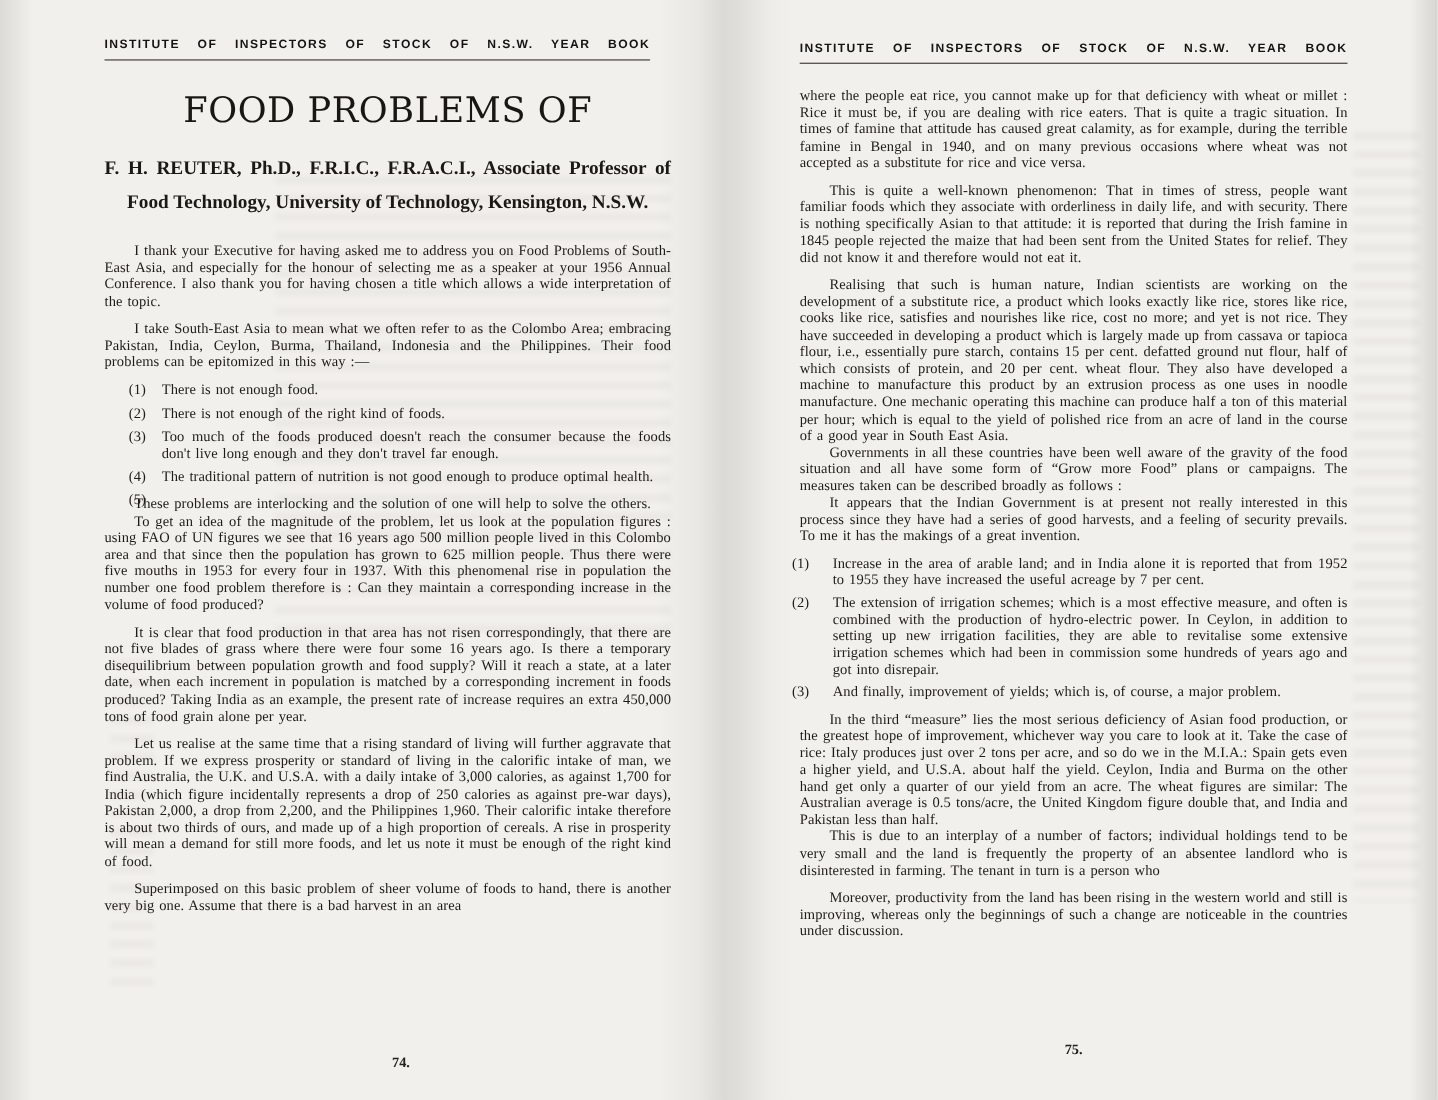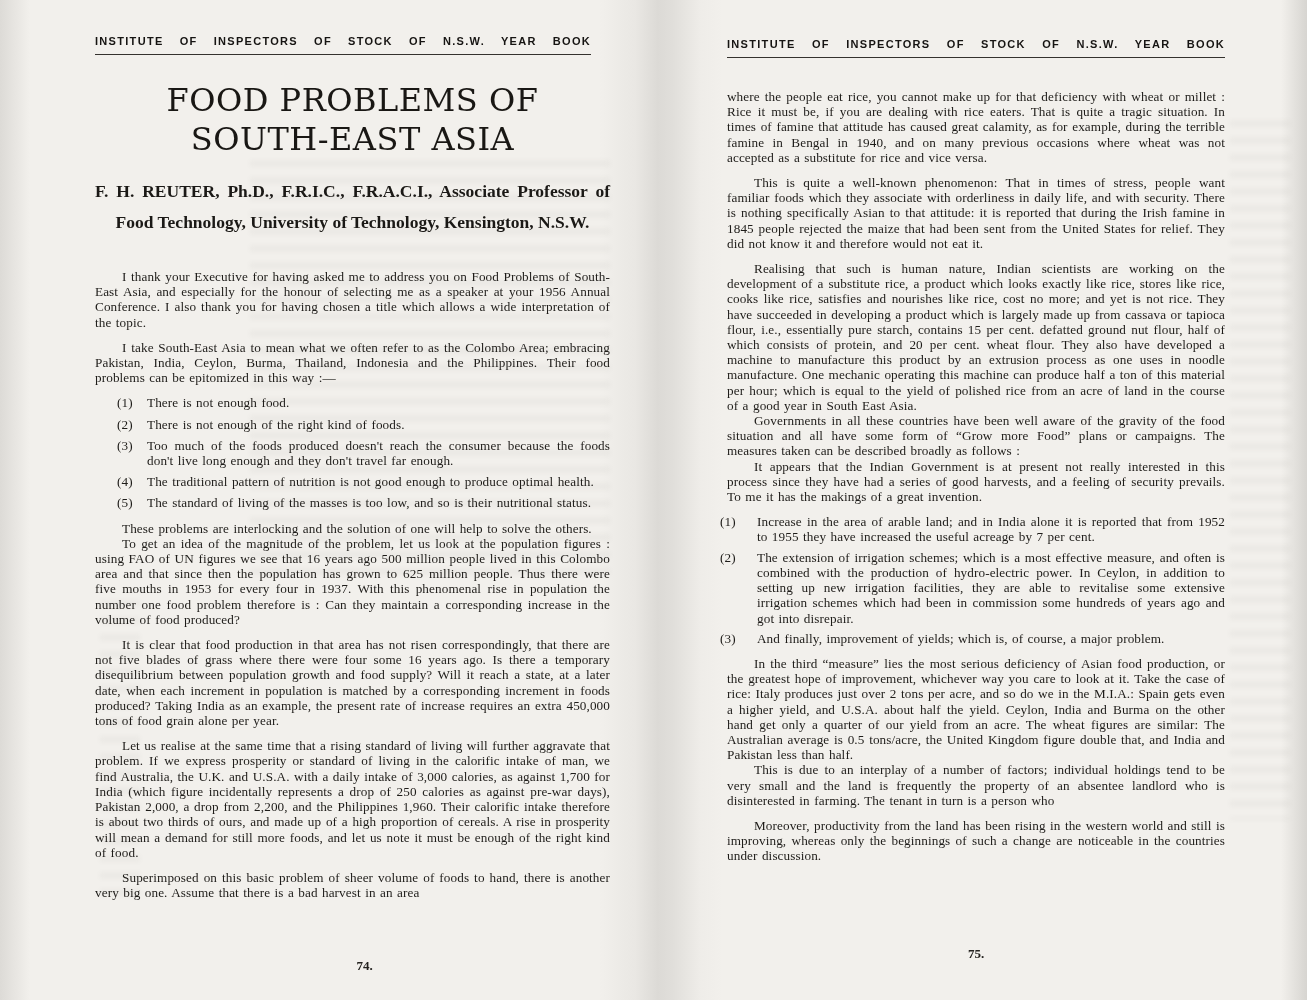--- a/index.html
+++ b/index.html
@@ -45,21 +45,21 @@
     font-size:32px; line-height:39px; letter-spacing:0.5px; color:#191714; }
   .byline { margin-top:17px;
     font-weight:bold; font-size:17.5px; line-height:31px; color:#1b1916;
     text-align:justify; text-align-last:center; }
 
   .body-text { font-size:13.2px; line-height:15.2px; text-align:justify;
     word-spacing:1px; letter-spacing:0.1px; }
   .p { text-indent:27px; }
   .p.noindent { text-indent:0; }
   .gap { margin-top:10px; }
-  .first-gap { margin-top:31px; }
+  .first-gap { margin-top:21px; }
 
   .list { margin-top:10px; }
   .li { position:relative; padding-left:52px; margin-top:6px; }
   .li .num { position:absolute; left:22px; top:0; }
   .page-right .li { padding-left:30px; margin-top:5px; }
   .page-right .li .num { left:-7px; }
 
   .page-num { position:absolute; text-align:center;
     font-size:13px; font-weight:bold; color:#24221f; }
   .page-num.left  { left:107px;  top:938px; width:515px;margin-top:20px; }
@@ -77,21 +77,20 @@
   <div class="ghost g3"></div>
 
   <div class="page page-left">
     <div class="head-wrap">
       <div class="running-head">INSTITUTE OF INSPECTORS OF STOCK OF N.S.W. YEAR BOOK</div>
       <div class="rule"></div>
     </div>
 
     <h1 class="title">
       <span>FOOD PROBLEMS OF</span><br>
-      <span>SOUTH-EAST ASIA</span>
     </h1>
 
     <div class="byline">F. H. REUTER, Ph.D., F.R.I.C., F.R.A.C.I., Associate Professor of Food Technology, University of Technology, Kensington, N.S.W.</div>
 
     <div class="body-text">
       <p class="p first-gap">I thank your Executive for having asked me to address you on Food Problems of South-East Asia, and especially for the honour of selecting me as a speaker at your 1956 Annual Conference. I also thank you for having chosen a title which allows a wide interpretation of the topic.</p>
       <p class="p gap">I take South-East Asia to mean what we often refer to as the Colombo Area; embracing Pakistan, India, Ceylon, Burma, Thailand, Indonesia and the Philippines. Their food problems can be epitomized in this way :—</p>
 
       <div class="list">
         <div class="li">
@@ -105,21 +104,20 @@
         <div class="li">
           <span class="num">(3)</span>
           <span>Too much of the foods produced doesn't reach the consumer because the foods don't live long enough and they don't travel far enough.</span>
         </div>
         <div class="li">
           <span class="num">(4)</span>
           <span>The traditional pattern of nutrition is not good enough to produce optimal health.</span>
         </div>
         <div class="li">
           <span class="num">(5)</span>
-          <span>The standard of living of the masses is too low, and so is their nutritional status.</span>
         </div>
       </div>
 
       <p class="p gap">These problems are interlocking and the solution of one will help to solve the others.</p>
       <p class="p">To get an idea of the magnitude of the problem, let us look at the population figures : using FAO of UN figures we see that 16 years ago 500 million people lived in this Colombo area and that since then the population has grown to 625 million people. Thus there were five mouths in 1953 for every four in 1937. With this phenomenal rise in population the number one food problem therefore is : Can they maintain a corresponding increase in the volume of food produced?</p>
       <p class="p gap">It is clear that food production in that area has not risen correspondingly, that there are not five blades of grass where there were four some 16 years ago. Is there a temporary disequilibrium between population growth and food supply? Will it reach a state, at a later date, when each increment in population is matched by a corresponding increment in foods produced? Taking India as an example, the present rate of increase requires an extra 450,000 tons of food grain alone per year.</p>
       <p class="p gap">Let us realise at the same time that a rising standard of living will further aggravate that problem. If we express prosperity or standard of living in the calorific intake of man, we find Australia, the U.K. and U.S.A. with a daily intake of 3,000 calories, as against 1,700 for India (which figure incidentally represents a drop of 250 calories as against pre-war days), Pakistan 2,000, a drop from 2,200, and the Philippines 1,960. Their calorific intake therefore is about two thirds of ours, and made up of a high proportion of cereals. A rise in prosperity will mean a demand for still more foods, and let us note it must be enough of the right kind of food.</p>
       <p class="p gap">Superimposed on this basic problem of sheer volume of foods to hand, there is another very big one. Assume that there is a bad harvest in an area</p>
     </div>
   </div>

